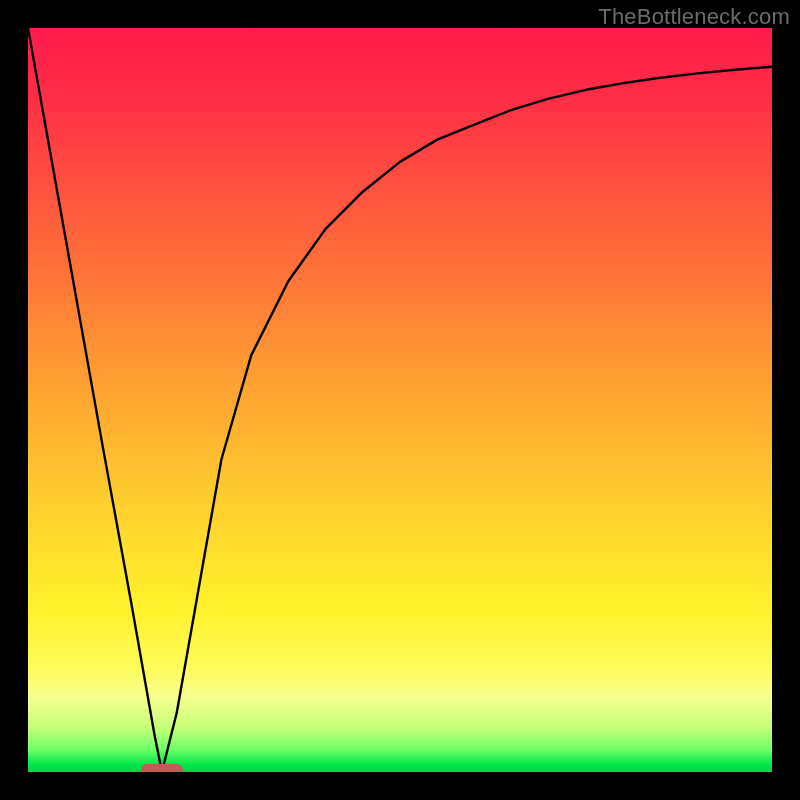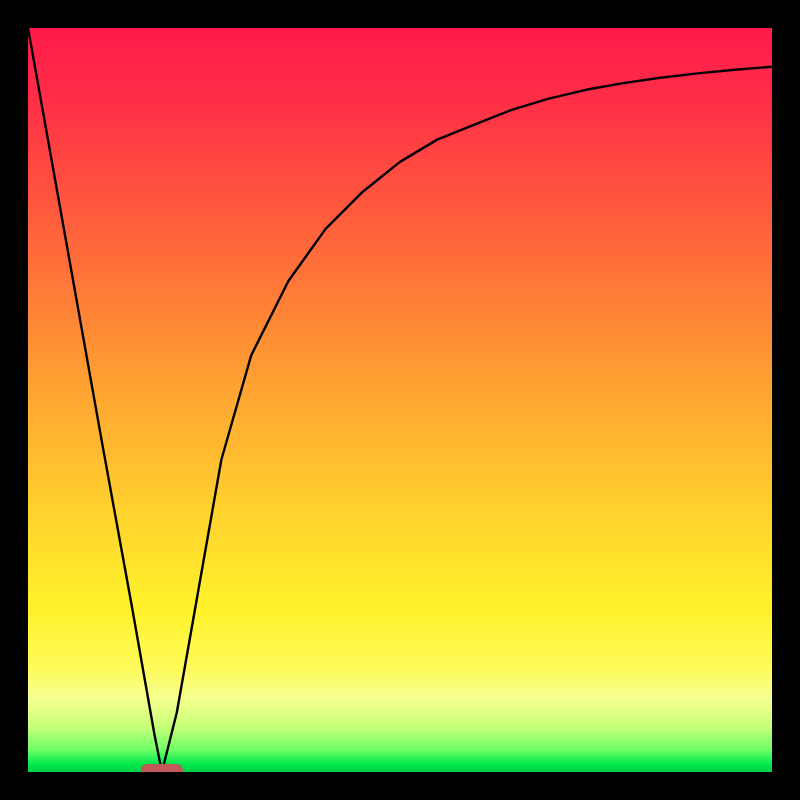--- a/index.html
+++ b/index.html
@@ -68,13 +68,14 @@
     <div class="gradient"></div>
 
     <svg class="overlay-svg" viewBox="0 0 744 744" preserveAspectRatio="none">
 
       <path id="curve-path" fill="none" stroke="#000" stroke-width="2.4" stroke-linejoin="round" d="M0.0 0.0 L37.2 208.3 L74.4 416.6 L104.2 580.3 L126.5 706.8 L133.9 744.0 L148.8 684.5 L171.1 558.0 L193.4 431.5 L223.2 327.4 L260.4 253.0 L297.6 200.9 L334.8 163.7 L372.0 133.9 L409.2 111.6 L446.4 96.7 L483.6 81.8 L520.8 70.7 L558.0 61.8 L595.2 55.1 L632.4 49.8 L669.6 45.4 L706.8 41.7 L744.0 38.7"></path>
 
       <rect id="marker-rect" rx="6" ry="6" fill="#c15a58" x="112.9" y="736.0" width="42" height="14"></rect>
     </svg>
   </div>
 
+  <div class="watermark">TheBottleneck.com</div>
 </div>
 
 </body></html>

